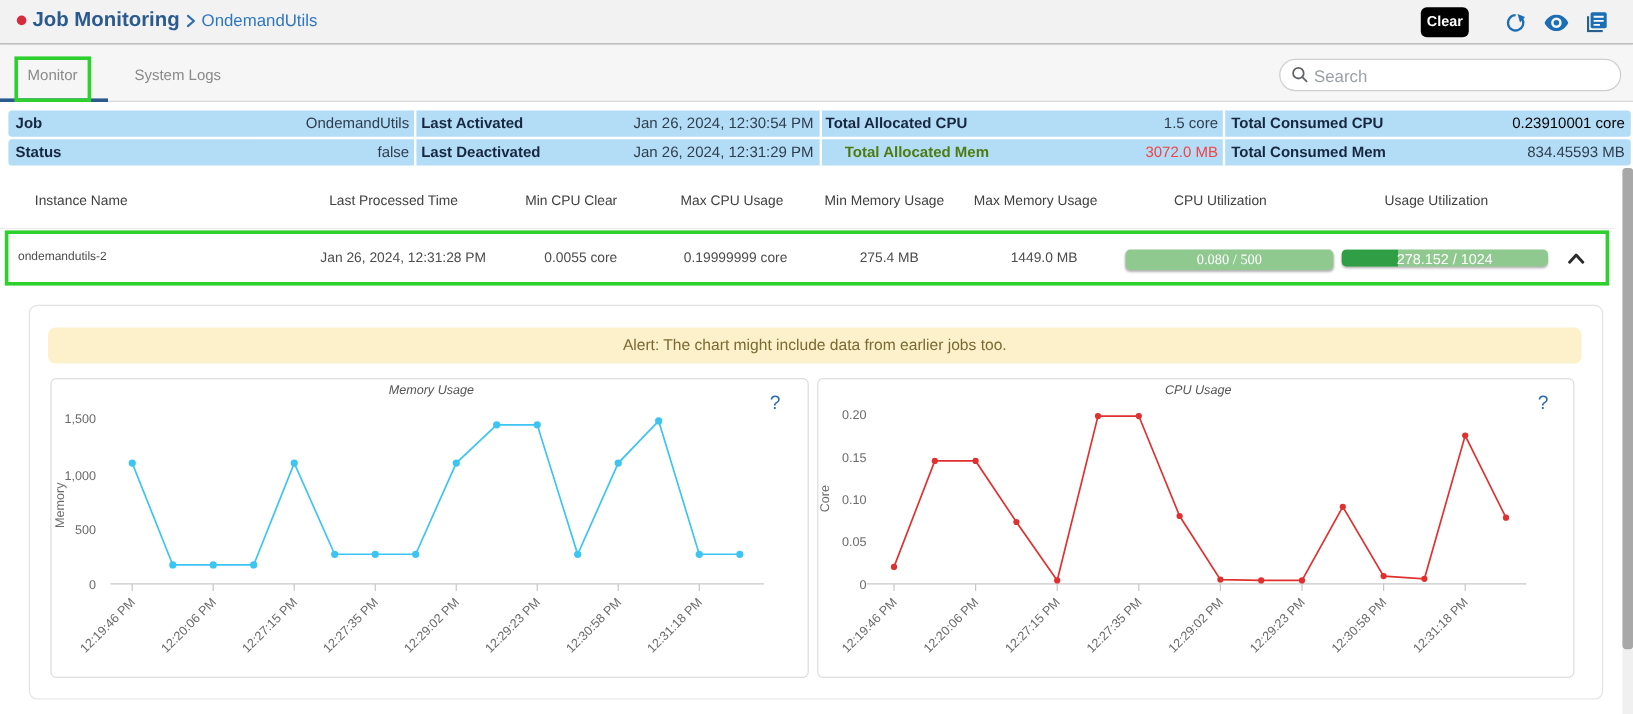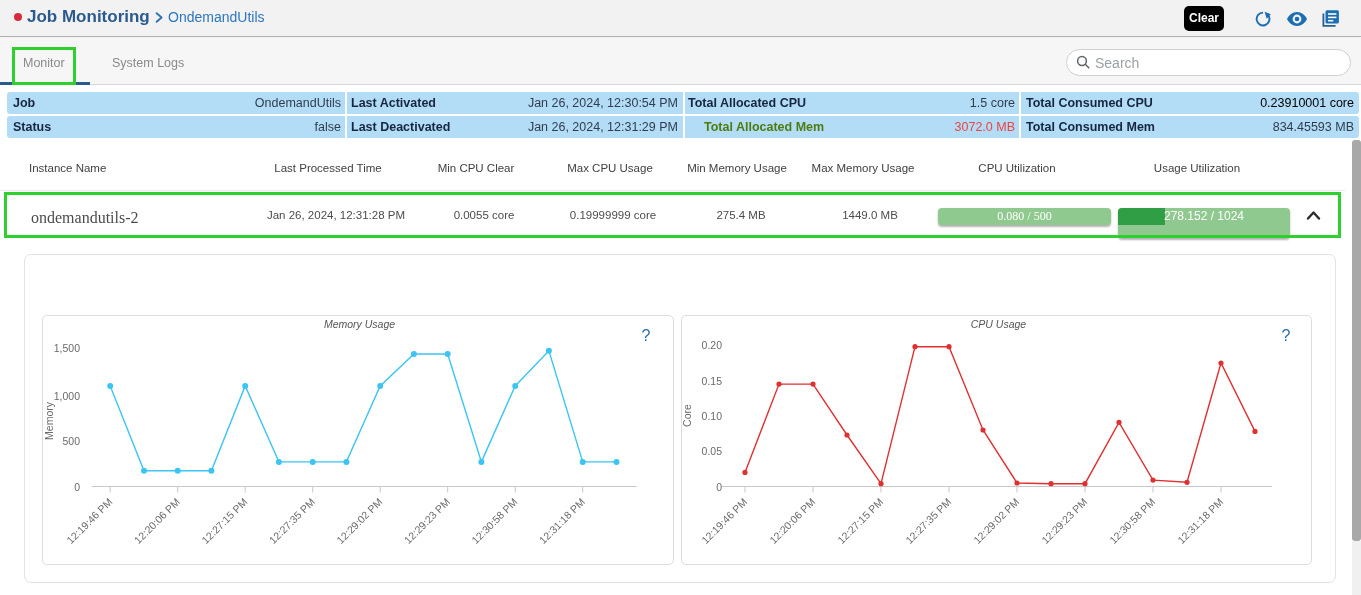--- a/index.html
+++ b/index.html
@@ -79,39 +79,40 @@
   <div class="abs" style="left:29px;top:162px;font-size:11.5px;color:#414141;">Instance Name</div>
   <div class="abs" style="left:248px;top:162px;width:160px;text-align:center;font-size:11.5px;color:#414141;">Last Processed Time</div>
   <div class="abs" style="left:396px;top:162px;width:160px;text-align:center;font-size:11.5px;color:#414141;">Min CPU Clear</div>
   <div class="abs" style="left:530px;top:162px;width:160px;text-align:center;font-size:11.5px;color:#414141;">Max CPU Usage</div>
   <div class="abs" style="left:657px;top:162px;width:160px;text-align:center;font-size:11.5px;color:#414141;">Min Memory Usage</div>
   <div class="abs" style="left:783px;top:162px;width:160px;text-align:center;font-size:11.5px;color:#414141;">Max Memory Usage</div>
   <div class="abs" style="left:937px;top:162px;width:160px;text-align:center;font-size:11.5px;color:#414141;">CPU Utilization</div>
   <div class="abs" style="left:1117px;top:162px;width:160px;text-align:center;font-size:11.5px;color:#414141;">Usage Utilization</div>
   <div class="abs" style="left:0;top:190px;width:1345px;height:1px;background:#ececec;"></div>
 
-  <div class="abs" style="left:31px;top:209px;font-size:16px;color:#4c4c4c;font-family:Liberation Serif, serif;">ondemandutils-2</div>
+  <div class="abs" style="left:15px;top:209px;font-size:10px;color:#4c4c4c;">ondemandutils-2</div>
   <div class="abs" style="left:256px;top:209px;width:160px;text-align:center;font-size:11.5px;color:#4c4c4c;">Jan 26, 2024, 12:31:28 PM</div>
   <div class="abs" style="left:404px;top:209px;width:160px;text-align:center;font-size:11.5px;color:#4c4c4c;">0.0055 core</div>
   <div class="abs" style="left:533px;top:209px;width:160px;text-align:center;font-size:11.5px;color:#4c4c4c;">0.19999999 core</div>
   <div class="abs" style="left:661px;top:209px;width:160px;text-align:center;font-size:11.5px;color:#4c4c4c;">275.4 MB</div>
   <div class="abs" style="left:790px;top:209px;width:160px;text-align:center;font-size:11.5px;color:#4c4c4c;">1449.0 MB</div>
 
   <div class="abs" style="left:938px;top:207.5px;width:173px;height:17.5px;background:#90c990;border-radius:4px;box-shadow:0 1.5px 2px rgba(0,0,0,0.3);color:#fff;font-size:12px;text-align:center;line-height:17.5px;font-family:Liberation Serif, serif;">0.080 / 500</div>
-  <div class="abs" style="left:1118px;top:207.5px;width:172px;height:30px;background:#90c990;border-radius:4px;box-shadow:0 1.5px 2px rgba(0,0,0,0.3);overflow:hidden;">
+  <div class="abs" style="left:1118px;top:207.5px;width:172px;height:14px;background:#90c990;border-radius:4px;box-shadow:0 1.5px 2px rgba(0,0,0,0.3);overflow:hidden;">
     <div class="abs" style="left:0;top:0;width:47px;height:17.5px;background:#2f9e44;"></div>
     <div class="abs" style="left:0;top:0;width:172px;height:17.5px;color:#fff;font-size:12px;text-align:center;line-height:17.5px;">278.152 / 1024</div>
   </div>
   <svg class="abs" style="left:1305px;top:209px;" width="17" height="13" viewBox="0 0 17 13">
     <polyline points="3,9.5 8.5,3.5 14,9.5" fill="none" stroke="#2b2b2b" stroke-width="2.4" stroke-linecap="round" stroke-linejoin="round"></polyline>
   </svg>
 
   <div class="abs" style="left:4px;top:192px;width:1337px;height:46px;border:3.5px solid #2ed02e;"></div>
 
   <div class="abs" style="left:24px;top:253.5px;width:1312px;height:329px;background:#fff;border:1px solid #e3e3e3;border-radius:7px;"></div>
+  <div class="abs" style="left:40px;top:272.5px;width:1278px;height:30.5px;background:#fcf1cb;border-radius:6px;color:#7a6a33;font-size:13px;text-align:center;line-height:30.5px;">Alert: The chart might include data from earlier jobs too.</div>
 
   <div class="abs" style="left:42px;top:314.5px;width:632px;height:250px;background:#fff;border:1px solid #dddddd;border-radius:5px;"></div>
   <svg id="memchart" class="abs" style="left:42px;top:314.5px;" width="632" height="250" viewBox="0 0 632 250">
     <text x="317.5" y="13" text-anchor="middle" font-size="10.5" font-style="italic" fill="#555">Memory Usage</text>
     <text x="604" y="26" text-anchor="middle" font-size="16" fill="#2b6cb0">?</text>
     <text x="38" y="175.5" text-anchor="end" font-size="10.5" fill="#6b6b6b">0</text>
     <text x="38" y="130.4" text-anchor="end" font-size="10.5" fill="#6b6b6b">500</text>
     <text x="38" y="85.3" text-anchor="end" font-size="10.5" fill="#6b6b6b">1,000</text>
     <text x="38" y="37.3" text-anchor="end" font-size="10.5" fill="#6b6b6b">1,500</text>
     <text text-anchor="middle" font-size="10.5" fill="#6b6b6b" transform="translate(11,106) rotate(-90)">Memory</text>

